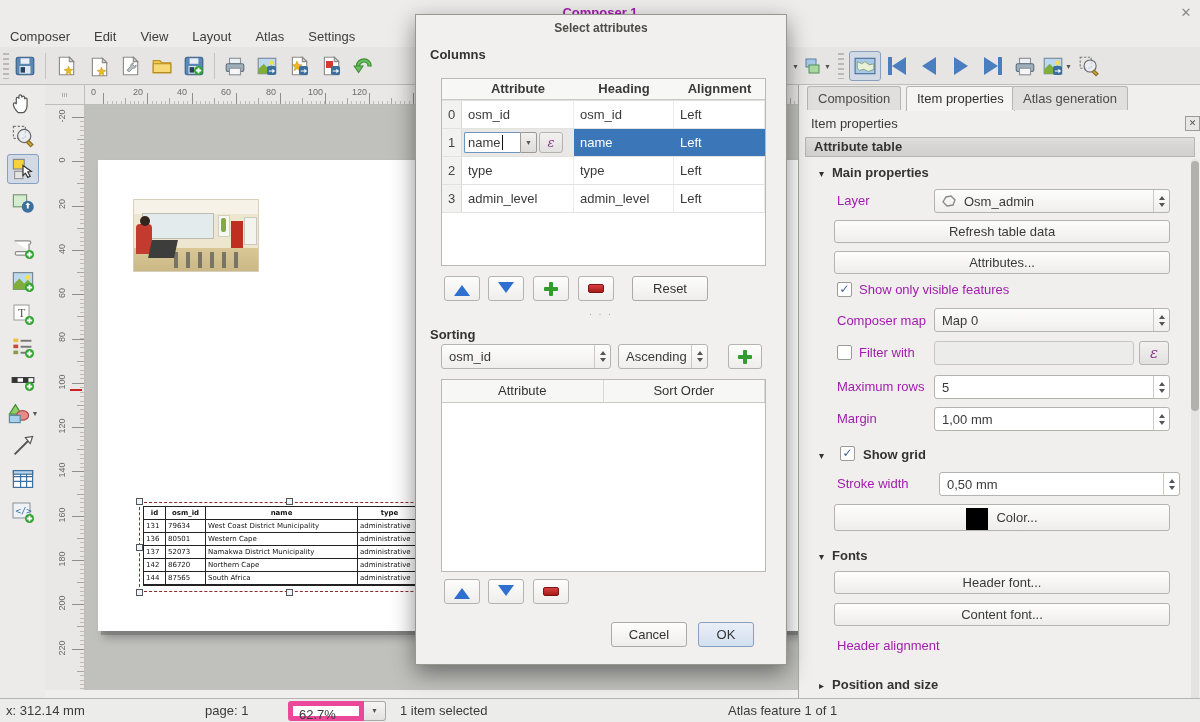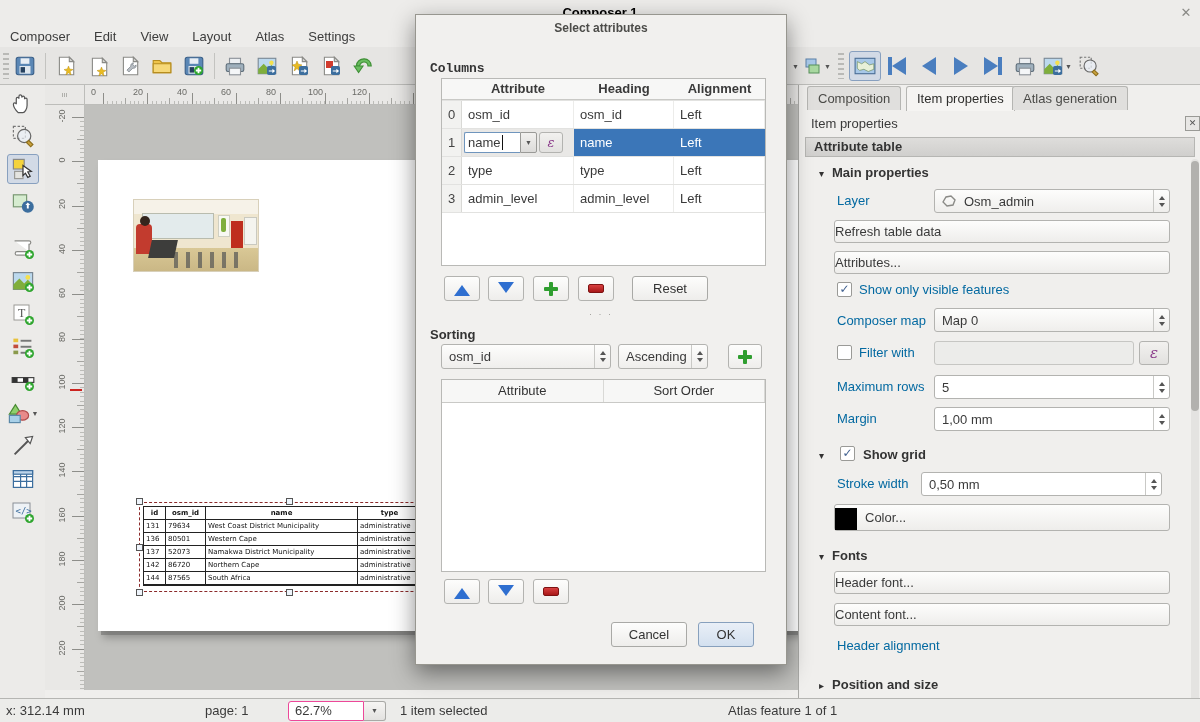--- a/index.html
+++ b/index.html
@@ -2,21 +2,21 @@
 <html><head>
 <meta charset="utf-8">
 <style>
   *{margin:0;padding:0;box-sizing:border-box;}
   html,body{width:1200px;height:722px;overflow:hidden;}
   body{font-family:"Liberation Sans","DejaVu Sans",sans-serif;font-size:13px;color:#3a3a3a;background:#efeeec;}
   .abs{position:absolute;}
   #app{position:relative;width:1200px;height:722px;background:#efeeec;}
   
   #titlebar{left:0;top:0;width:1200px;height:25px;background:#edecea;}
-  #titlebar .title{width:100%;text-align:center;line-height:25px;color:#000000;font-weight:bold;font-size:13px;}
+  #titlebar .title{width:100%;text-align:center;line-height:25px;color:#a21caf;font-weight:bold;font-size:13px;}
   #titlebar .close{right:6px;top:5px;width:16px;height:16px;color:#8a8a86;font-size:13px;line-height:16px;text-align:center;cursor:default;}
   #menubar{left:0;top:25px;width:1200px;height:22px;background:#edecea;display:flex;align-items:center;gap:24px;padding-left:10px;}
   #menubar .mi{color:#3c3c3c;}
   #toolbar{left:0;top:47px;width:1200px;height:38px;background:#e6e5e3;border-bottom:1px solid #bdbdba;}
   .grip{width:6px;height:26px;background:repeating-linear-gradient(#b9b9b6 0 2px,transparent 2px 5px);}
   .tool{width:32px;height:30px;border-radius:3px;display:flex;align-items:center;justify-content:center;position:relative;}
   .tool.active{background:#d2dae6;border:1px solid #88a0bf;}
   .tsep{width:1px;height:26px;background:#c3c3c0;margin:0 4px;}
   .row{display:flex;align-items:center;}
   .dd{font-size:7px;color:#555;margin-left:1px;}
@@ -68,22 +68,22 @@
   #greenline{position:absolute;left:0;top:0;pointer-events:none;}
   
   #rpanel{left:798px;top:85px;width:402px;height:613px;background:#f0efed;border-left:1px solid #a9a9a6;}
   .tab{position:absolute;top:1px;height:24px;line-height:24px;padding:0 10px;border:1px solid #b5b5b2;border-bottom:none;background:#e0dfdd;color:#4a4a47;border-radius:3px 3px 0 0;}
   .tab.active{background:#f5f4f2;font-weight:normal;color:#2e2e2c;height:25px;}
   #ptitle{left:12px;top:31px;font-size:13px;color:#3a3a3a;}
   #pclose{left:386px;top:31px;width:15px;height:15px;border:1px solid #9a9a96;background:#e8e7e5;font-size:9px;line-height:13px;text-align:center;color:#555;}
   #pheader{left:6px;top:52px;width:390px;height:20px;background:linear-gradient(#dedddb,#d0cfcd);border:1px solid #b6b6b3;font-weight:bold;line-height:18px;padding-left:8px;color:#333;}
   .sect{position:absolute;font-weight:bold;color:#333;}
   .arrow{font-size:10px;color:#333;margin-right:8px;}
-  .lbl{position:absolute;color:#0369a1;}
-  .btnw{position:absolute;background:linear-gradient(#fdfdfc,#eeedeb);border:1px solid #b3b3b0;border-radius:3px;text-align:left;color:#3a3a3a;}
+  .lbl{position:absolute;color:#a21caf;}
+  .btnw{position:absolute;background:linear-gradient(#fdfdfc,#eeedeb);border:1px solid #b3b3b0;border-radius:3px;text-align:center;color:#3a3a3a;}
   .combo{position:absolute;background:linear-gradient(#fdfdfc,#efeeec);border:1px solid #b3b3b0;border-radius:3px;display:flex;align-items:center;}
   .combo .val{flex:1;padding-left:7px;white-space:nowrap;overflow:hidden;}
   .spinarrows{width:16px;align-self:stretch;display:flex;flex-direction:column;align-items:center;justify-content:center;border-left:1px solid #c9c9c6;}
   .spinarrows::before{content:"";border:3px solid transparent;border-bottom:4px solid #555;margin-bottom:3px;}
   .spinarrows::after{content:"";border:3px solid transparent;border-top:4px solid #555;}
   .cb{position:absolute;width:15px;height:15px;background:#fff;border:1px solid #9a9a97;border-radius:2px;color:#40608f;font-weight:bold;font-size:12px;line-height:13px;text-align:center;}
   .einput{position:absolute;background:#ececea;border:1px solid #c6c6c3;border-radius:3px;}
   .ebtn{position:absolute;background:linear-gradient(#f2f1ef,#e2e1df);border:1px solid #b3b3b0;border-radius:3px;text-align:center;font-family:"DejaVu Serif",serif;font-style:italic;color:#8a3a8a;}
   #pscroll{left:392px;top:74px;width:8px;height:622px;background:#e4e3e1;border-radius:4px;}
   #pthumb{left:392px;top:76px;width:8px;height:250px;background:#b2b1ae;border-radius:4px;}
@@ -111,21 +111,21 @@
   .plus::after{content:"";position:absolute;left:0;top:5px;width:14px;height:4px;background:#2f9e2f;border-radius:1px;}
   .minus{width:16px;height:9px;background:linear-gradient(#d84040,#a81818);border-radius:2px;border:1px solid #7d1212;}
   #splitdots{left:0;width:100%;text-align:center;color:#9a9a96;font-size:9px;letter-spacing:2px;}
   #stable{left:25px;top:364px;width:325px;height:193px;background:#fff;border:1px solid #b9b9b6;}
   #stable .sh{display:grid;grid-template-columns:50% 50%;background:#f7f7f6;border-bottom:1px solid #c9c9c6;font-weight:normal;color:#333;}
   #stable .sh div{text-align:center;line-height:22px;border-right:1px solid #d9d9d6;}
   .pbtn{position:absolute;height:25px;background:linear-gradient(#fdfdfc,#eeedeb);border:1px solid #a9a9a6;border-radius:3px;text-align:center;line-height:23px;color:#333;}
   .pbtn.default{background:linear-gradient(#e9eff7,#d3e0ef);border-color:#87a0bd;}
   
   #statusbar{left:0;top:698px;width:1200px;height:24px;background:#ececea;border-top:1px solid #b5b5b2;color:#3a3a3a;}
-  #zoombox{left:288px;top:2px;width:76px;height:20px;background:#fff;border:1px solid #ec4899;border-radius:3px 0 0 3px;line-height:18px;padding-left:6px;}
+  #zoombox{left:288px;top:2px;width:76px;height:20px;background:#fff;border:5px solid #ec4899;border-radius:3px 0 0 3px;line-height:18px;padding-left:6px;}
   #zoomdd{left:364px;top:2px;width:22px;height:20px;background:linear-gradient(#f6f5f3,#e3e2e0);border:1px solid #a9a9a6;border-left:none;border-radius:0 3px 3px 0;text-align:center;font-size:7px;line-height:18px;color:#555;}
   svg{display:block;}
 </style>
 </head>
 <body>
 
 <div id="app">
 
   <svg width="0" height="0" style="position:absolute">
     <defs>
@@ -581,40 +581,40 @@
     <div class="lbl" style="left:38px;top:326px;">Margin</div>
     <div class="combo" style="left:135px;top:322px;width:236px;height:24px;background:#fff;">
       <span class="val">1,00 mm</span>
       <span class="spinarrows"></span>
     </div>
 
     <div class="sect" style="left:20px;top:362px;font-weight:normal;"><span class="arrow">▾</span></div>
     <div class="cb" style="left:41px;top:361px;">✓</div>
     <div class="lbl" style="left:64px;top:362px;font-weight:bold;color:#333;">Show grid</div>
     <div class="lbl" style="left:38px;top:391px;">Stroke width</div>
-    <div class="combo" style="left:122px;top:387px;width:241px;height:24px;background:#fff;">
+    <div class="combo" style="left:140px;top:387px;width:241px;height:24px;background:#fff;">
       <span class="val">0,50 mm</span>
       <span class="spinarrows"></span>
     </div>
     <div class="btnw" style="left:35px;top:419px;width:336px;height:27px;line-height:25px;"><span class="swatch"></span><span>Color...</span></div>
 
     <div class="sect" style="left:20px;top:463px;"><span class="arrow">▾</span><span>Fonts</span></div>
     <div class="btnw" style="left:35px;top:486px;width:336px;height:23px;line-height:21px;">Header font...</div>
     <div class="btnw" style="left:35px;top:518px;width:336px;height:23px;line-height:21px;">Content font...</div>
     <div class="lbl" style="left:38px;top:553px;">Header alignment</div>
 
     <div class="sect" style="left:20px;top:592px;"><span class="arrow">▸</span><span>Position and size</span></div>
 
     <div id="pscroll" class="abs"></div>
     <div id="pthumb" class="abs"></div>
   </div>
 
   <div id="dialog" class="abs">
     <div class="dtitle abs">Select attributes</div>
-    <div class="glabel" style="left:14px;top:46px;font-family:Liberation Mono, monospace;">Columns</div>
+    <div class="glabel" style="left:14px;top:32px;">Columns</div>
 
     <div id="dtable" class="abs">
       <div class="tr">
         <div class="th"></div>
         <div class="th">Attribute</div>
         <div class="th">Heading</div>
         <div class="th">Alignment</div>
       </div>
       <div class="tr">
         <div class="td idx">0</div>

